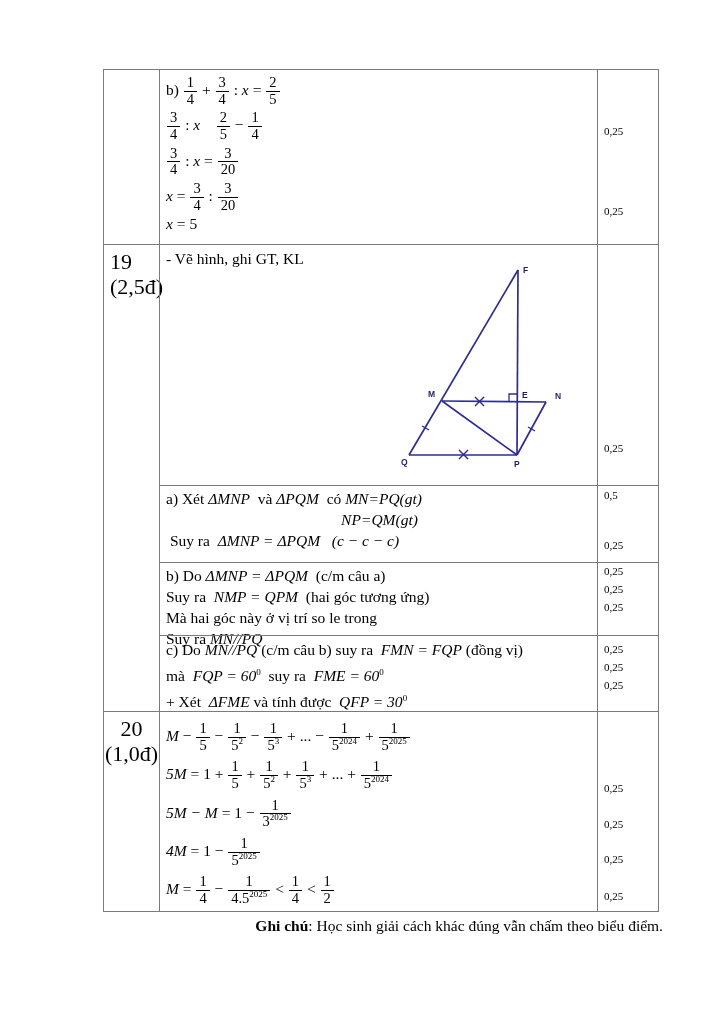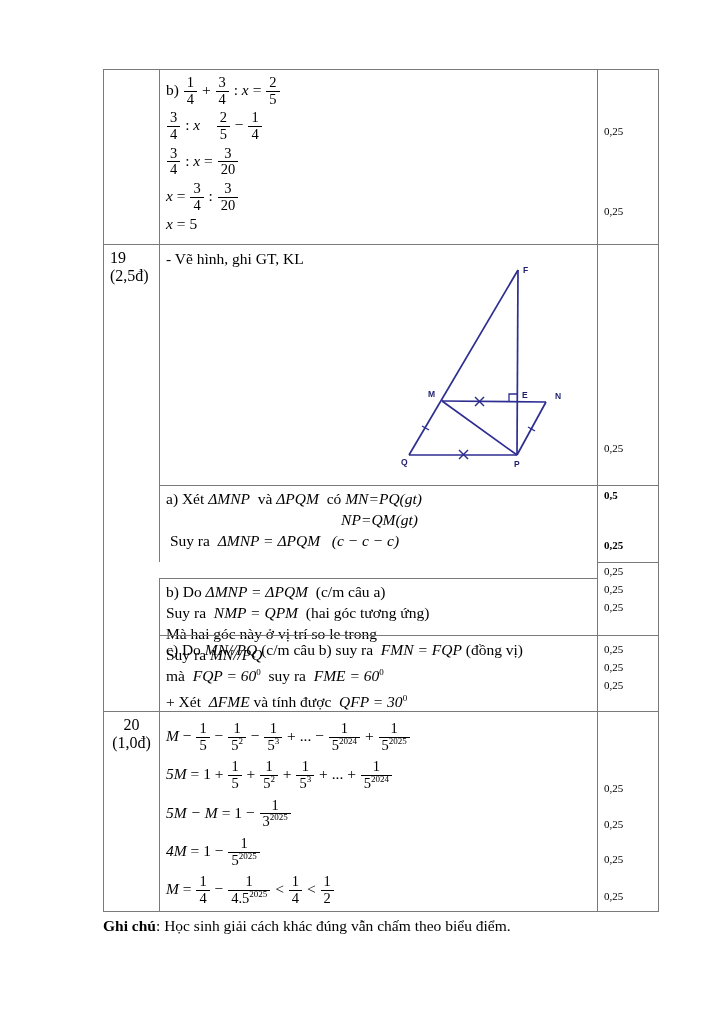--- a/index.html
+++ b/index.html
@@ -5,21 +5,21 @@
   * { margin:0; padding:0; box-sizing:border-box; }
   html,body { width:725px; height:1024px; background:#ffffff;
     font-family:"Liberation Serif","DejaVu Serif",serif; color:#000; }
   .tbl { position:absolute; left:103px; top:69px;
     display:grid; grid-template-columns:55px 438px 61px;
     grid-template-rows:174px 241px 77px 73px 76px 200px;
     border:1px solid #7a7a7a; }
   .cell { position:relative; font-size:15.5px; }
   .bl { border-left:1px solid #7a7a7a; }
   .bt { border-top:1px solid #7a7a7a; }
-  .qno-cell { padding:4px 0 0 6px; line-height:1.15; font-size:16px; }
+  .qno-cell { padding:4px 0 0 6px; line-height:1.15; font-size:22px; }
   .qno-center { text-align:center; padding-left:0; }
   .content-cell { padding:4px 4px 0 6px; }
   .math-line { white-space:pre-wrap; margin:1px 0 6px; min-height:20px; }
   .math-line.align-center { text-align:center; }
   .r18b .math-line { margin:0 0 1px; }
   .r20m .math-line { margin:0 0 4px; }
   .rc .math-line { margin:1px 0 6px; }
   .ra .math-line, .rb .math-line { margin:0 0 1px; }
   .frac { display:inline-block; vertical-align:middle; text-align:center;
     font-size:14.5px; line-height:1.08; margin:1px 1px; }
@@ -33,21 +33,21 @@
   .sc-a .score:nth-child(1){ top:3px; } .sc-a .score:nth-child(2){ top:53px; }
   .sc-b .score:nth-child(1){ top:2px; } .sc-b .score:nth-child(2){ top:20px; }
   .sc-b .score:nth-child(3){ top:38px; }
   .sc-c .score:nth-child(1){ top:7px; } .sc-c .score:nth-child(2){ top:25px; }
   .sc-c .score:nth-child(3){ top:43px; }
   .sc-20 .score:nth-child(1){ top:70px; } .sc-20 .score:nth-child(2){ top:106px; }
   .sc-20 .score:nth-child(3){ top:141px; } .sc-20 .score:nth-child(4){ top:178px; }
   .fig { position:absolute; left:228px; top:12px; }
   .fig text { font-family:"Liberation Sans","DejaVu Sans",sans-serif;
     font-size:8.5px; font-weight:bold; fill:#1f1f6e; }
-  .note { position:absolute; left:103px; top:917px; font-size:15.5px; width:560px; }
+  .note { position:absolute; left:103px; top:917px; font-size:15.5px; width:560px;text-align:right; }
   .note b { font-weight:bold; }
 </style>
 </head>
 <body>
 
 <div class="tbl">
 
   <div class="cell" style="grid-column:1;grid-row:1;"></div>
   <div class="cell bl content-cell r18b" style="grid-column:2;grid-row:1;">
       <div class="math-line">b) <span class="frac"><span class="fn">1</span><span class="fd">4</span></span> + <span class="frac"><span class="fn">3</span><span class="fd">4</span></span> : <i>x</i> = <span class="frac"><span class="fn">2</span><span class="fd">5</span></span></div>
@@ -94,26 +94,26 @@
   </div>
   <div class="cell bl bt scores sc-19" style="grid-column:3;grid-row:2;">
       <span class="score">0,25</span>
     </div>
 
   <div class="cell bl bt content-cell ra" style="grid-column:2;grid-row:3;">
       <div class="math-line">a) Xét <i>ΔMNP</i>  và <i>ΔPQM</i>  có <i>MN=PQ(gt)</i></div>
       <div class="math-line align-center"><i>NP=QM(gt)</i></div>
       <div class="math-line"> Suy ra  <i>ΔMNP = ΔPQM</i>   <i>(c − c − c)</i></div>
     </div>
-  <div class="cell bl bt scores sc-a" style="grid-column:3;grid-row:3;font-weight:bold;">
+  <div class="cell bl bt scores sc-a" style="grid-column:3;grid-row:3;">
       <span class="score">0,5</span>
       <span class="score">0,25</span>
     </div>
 
-  <div class="cell bl bt content-cell rb" style="grid-column:2;grid-row:4;margin-top:16px;">
+  <div class="cell bl bt content-cell rb" style="grid-column:2;grid-row:4;">
       <div class="math-line">b) Do <i>ΔMNP = ΔPQM</i>  (c/m câu a)</div>
       <div class="math-line">Suy ra  <i>NMP = QPM</i>  (hai góc tương ứng)</div>
       <div class="math-line">Mà hai góc này ở vị trí so le trong</div>
       <div class="math-line">Suy ra <i>MN//PQ</i></div>
     </div>
   <div class="cell bl bt scores sc-b" style="grid-column:3;grid-row:4;">
       <span class="score">0,25</span>
       <span class="score">0,25</span>
       <span class="score">0,25</span>
     </div>

